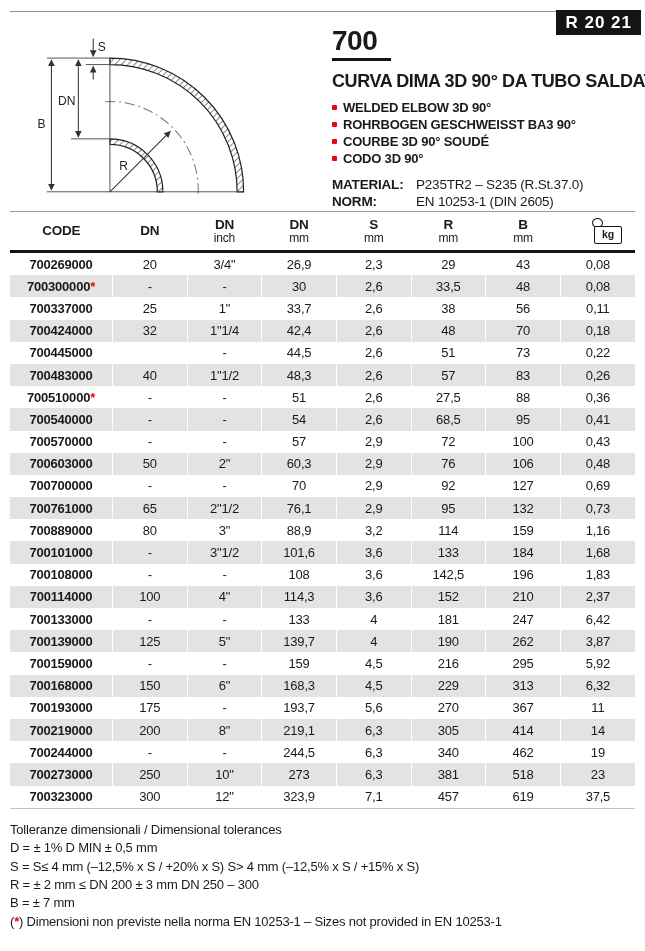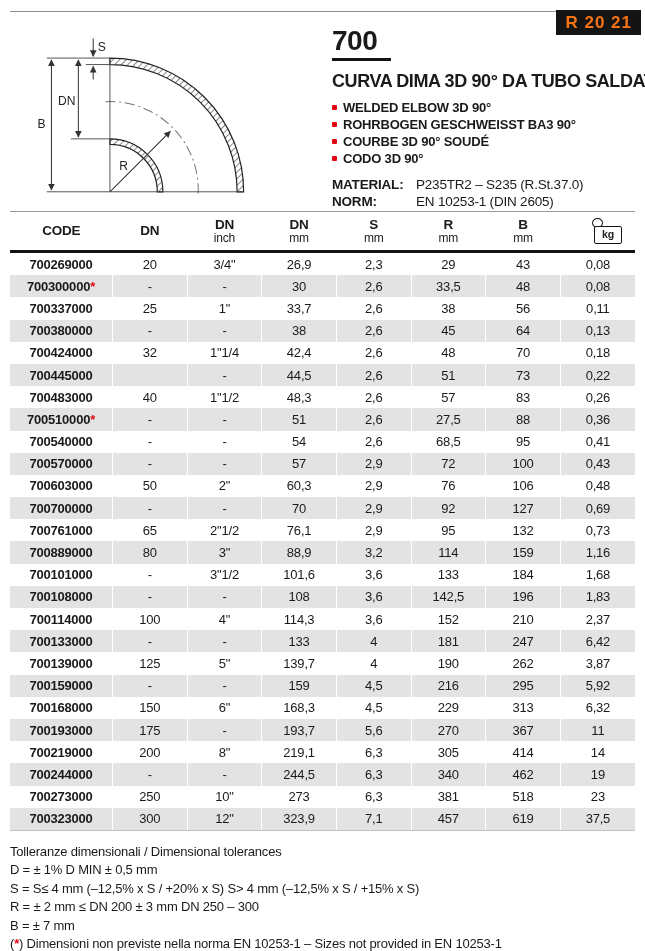--- a/index.html
+++ b/index.html
@@ -2,21 +2,21 @@
 <html><head>
 <meta charset="utf-8">
 <style>
   html,body{margin:0;padding:0;background:#fff;}
   .page{
     position:relative;width:645px;height:951px;background:#fff;overflow:hidden;
     font-family:"Liberation Sans","DejaVu Sans",sans-serif;color:#1a1a1a;
   }
   .top-rule{position:absolute;top:11px;left:10px;right:5px;height:0;border-top:1.5px solid #8f8f8f;}
   .badge{
-    position:absolute;top:10px;right:4px;background:#141414;color:#f97316;
+    position:absolute;top:10px;right:4px;background:#141414;color:#ffffff;
     font-weight:bold;font-size:17px;letter-spacing:1px;padding:4px 9px 4px 9px;line-height:1;
   }
   .header{display:flex;padding:20px 10px 0 10px;height:184px;}
   .diagram{width:302px;flex:0 0 302px;}
   .info{flex:1;padding-left:20px;}
   .code700{font-size:28px;font-weight:800;letter-spacing:-0.5px;display:inline-block;
     border-bottom:3px solid #141414;padding:0 14px 3px 0;line-height:1.05;margin-top:6px;}
   .title{font-size:18px;font-weight:800;letter-spacing:-0.4px;margin-top:10px;white-space:nowrap;}
   .bullets{margin-top:7px;}
   .bullet-line{display:flex;align-items:center;font-size:13px;font-weight:bold;
@@ -202,30 +202,20 @@
           <td class="code">700337000</td>
           <td>25</td>
           <td>1"</td>
           <td>33,7</td>
           <td>2,6</td>
           <td>38</td>
           <td>56</td>
           <td>0,11</td>
         </tr>
         <tr>
-          <td class="code">700380000</td>
-          <td>-</td>
-          <td>-</td>
-          <td>38</td>
-          <td>2,6</td>
-          <td>45</td>
-          <td>64</td>
-          <td>0,13</td>
-        </tr>
-        <tr>
           <td class="code">700424000</td>
           <td>32</td>
           <td>1"1/4</td>
           <td>42,4</td>
           <td>2,6</td>
           <td>48</td>
           <td>70</td>
           <td>0,18</td>
         </tr>
         <tr>

